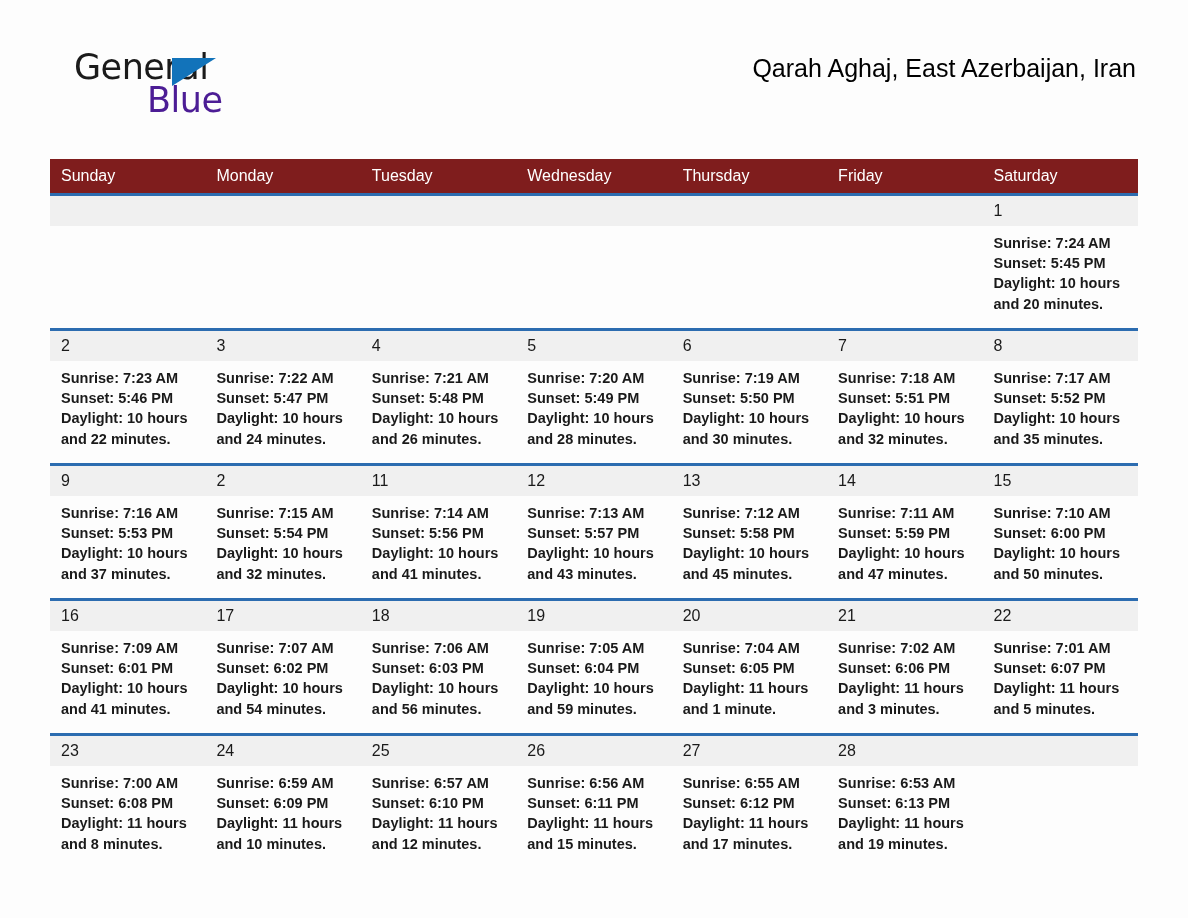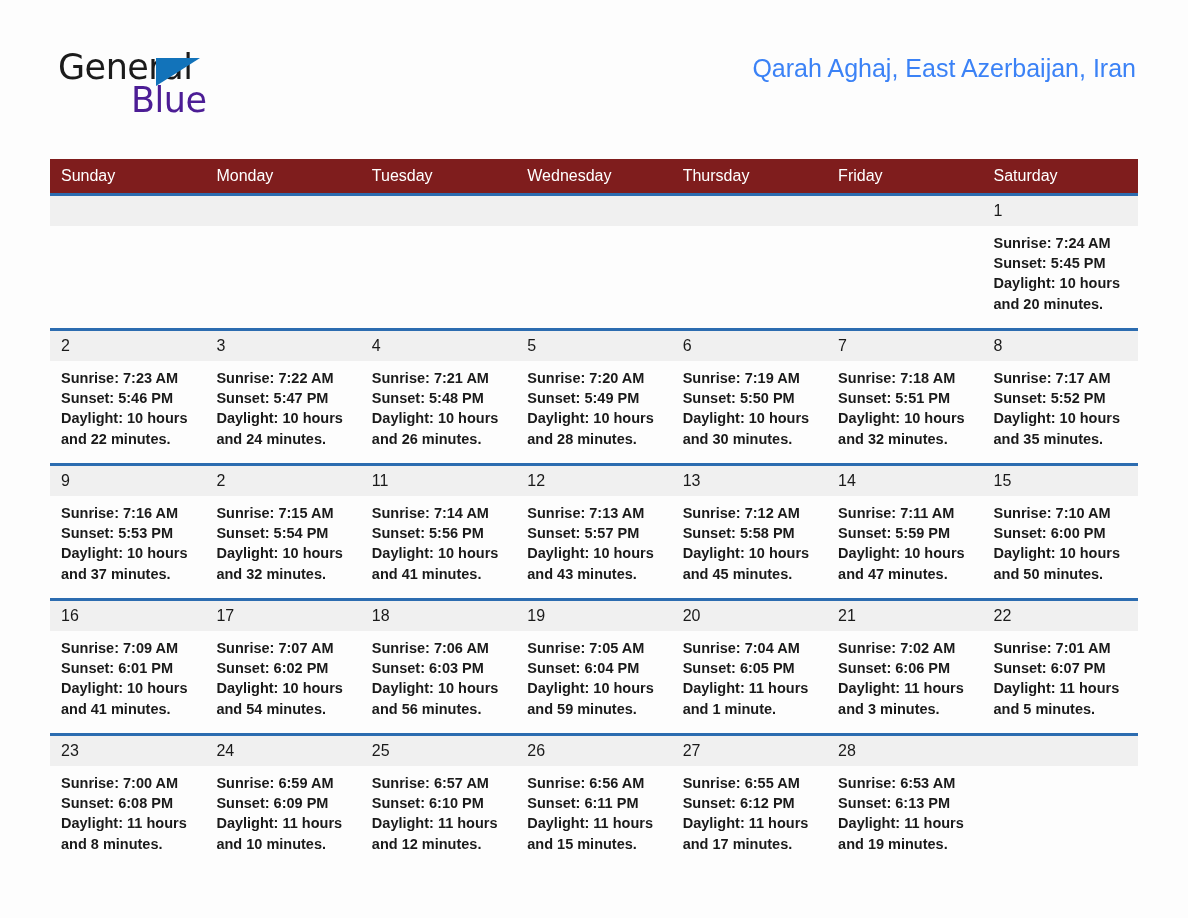--- a/index.html
+++ b/index.html
@@ -20,20 +20,21 @@
     height: 918px;
     box-sizing: border-box;
   }
 
   
   .top {
     position: relative;
     height: 112px;
     padding: 0 26px;
     box-sizing: border-box;
+    margin-left: 16px;
   }
   .logo {
     position: absolute;
     left: 58px;
     top: 48px;
     width: 340px;
     height: 70px;
   }
   .logo-general {
     position: absolute;
@@ -77,21 +78,21 @@
     font-size: 43px;
     font-weight: 400;
     color: #1b1b1b;
     line-height: 52px;
     letter-spacing: -0.5px;
     font-family: "Liberation Sans", sans-serif;
   }
   .location-title {
     font-size: 25px;
     font-weight: 400;
-    color: #3b82f6;
+    color: #000000;
     line-height: 32px;
     margin-top: 6px;
     font-family: "Liberation Sans", sans-serif;
   }
 
   
   .calendar {
     position: absolute;
     left: 50px;
     top: 159px;

